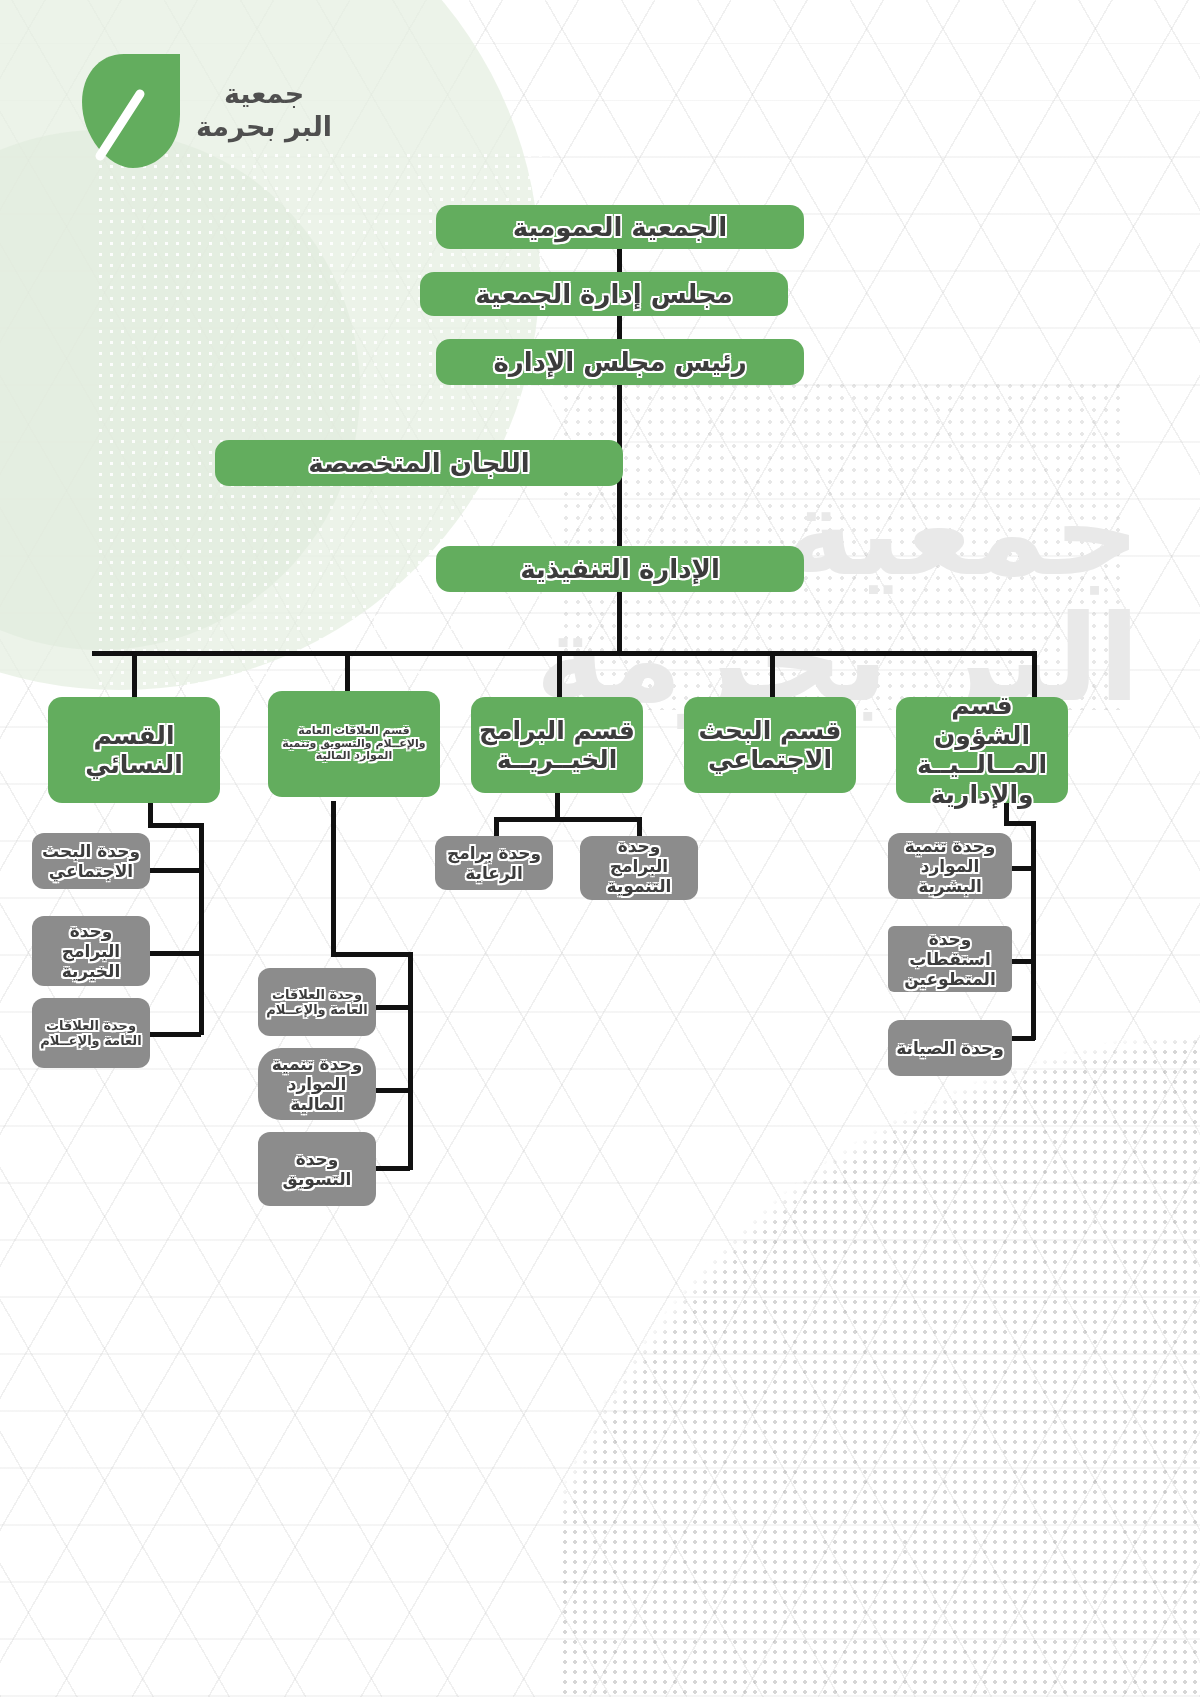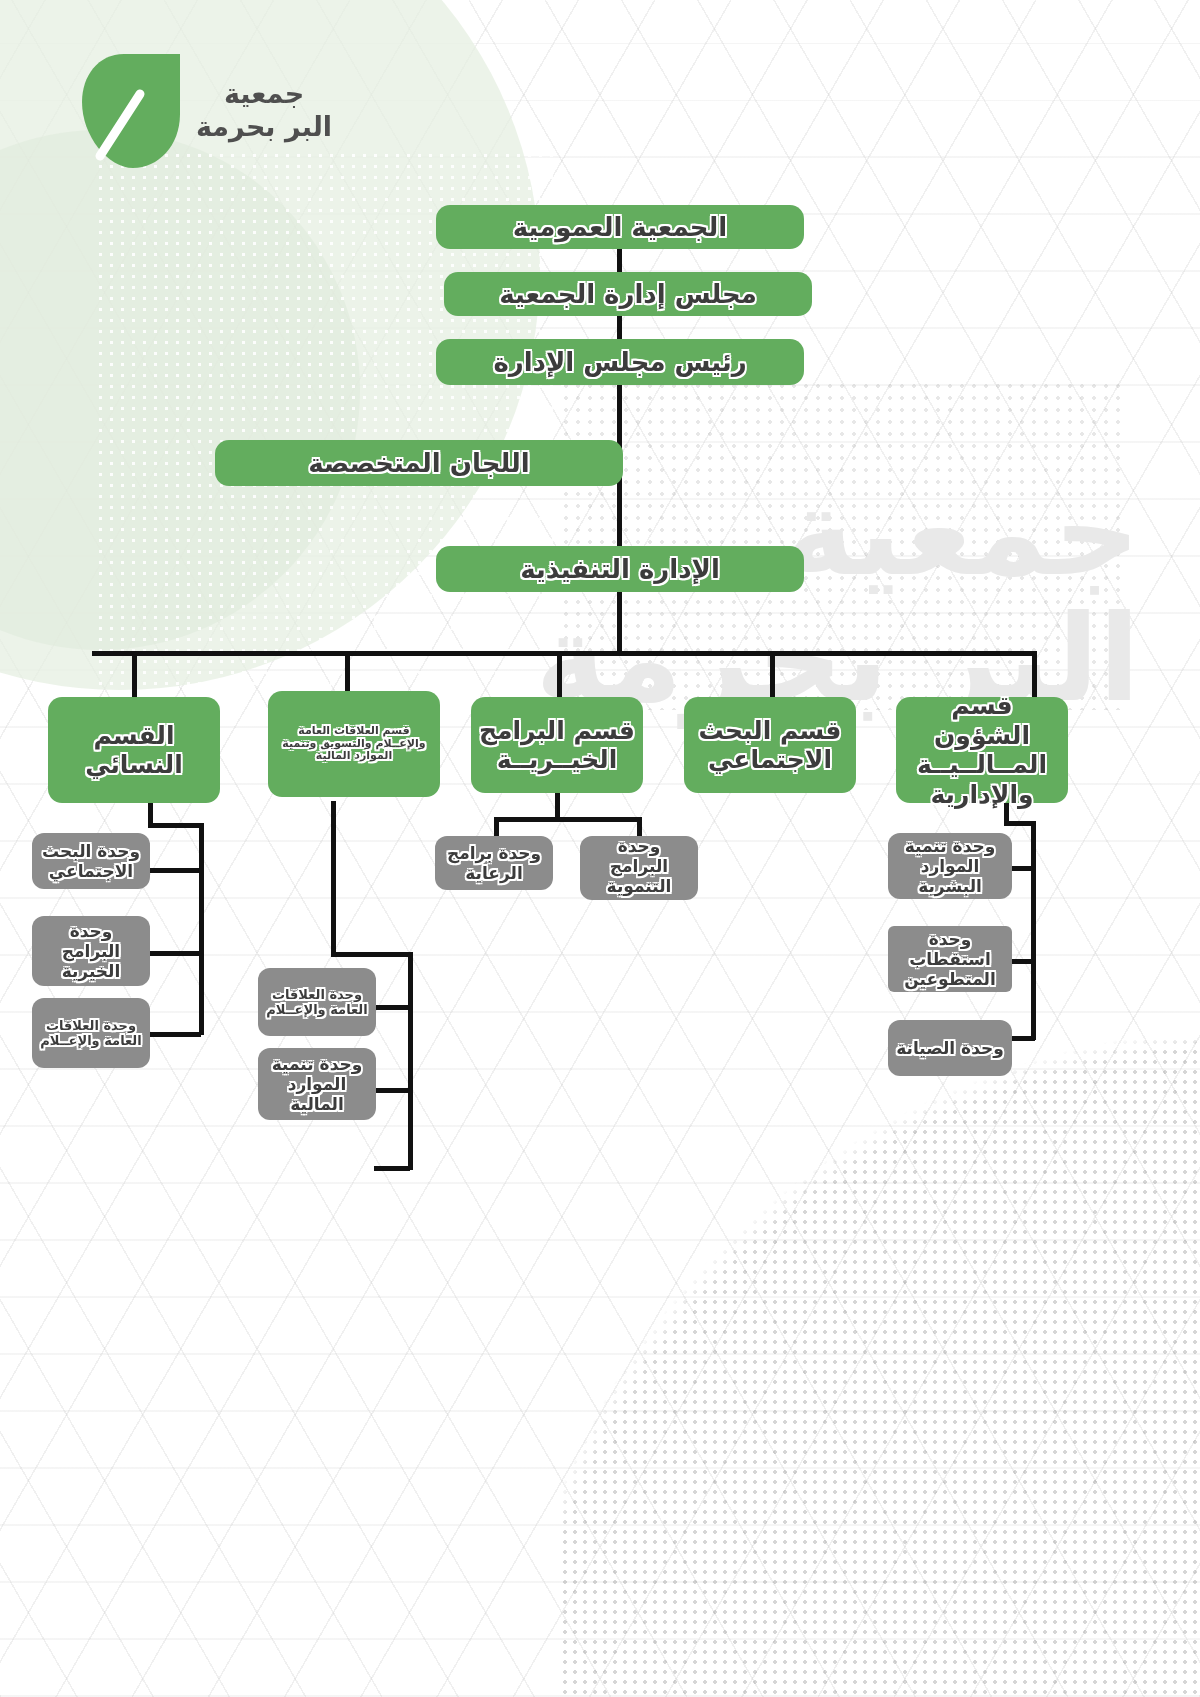--- a/index.html
+++ b/index.html
@@ -123,21 +123,21 @@
   </div>
 </div>
 
 <div class="chart">
 
   <div class="node green lvl1" style="left:436px;top:205px;width:368px;height:44px;">
     <span>الجمعية العمومية</span>
   </div>
   <div class="line vline" style="left:617px;top:249px;height:27px;"></div>
 
-  <div class="node green lvl1" style="left:444px;top:272px;width:368px;height:44px;">
+  <div class="node green lvl1" style="left:420px;top:272px;width:368px;height:44px;">
     <span>مجلس إدارة الجمعية</span>
   </div>
   <div class="line vline" style="left:617px;top:316px;height:27px;"></div>
 
   <div class="node green lvl1" style="left:436px;top:339px;width:368px;height:46px;">
     <span>رئيس مجلس الإدارة</span>
   </div>
 
   <div class="line vline" style="left:617px;top:385px;height:165px;"></div>
 
@@ -186,22 +186,25 @@
   <div class="line vline" style="left:331px;top:801px;height:155px;"></div>
   <div class="line hline" style="left:331px;top:952px;width:82px;"></div>
   <div class="line vline" style="left:408px;top:952px;height:218px;"></div>
   <div class="line hline" style="left:374px;top:1005px;width:36px;"></div>
   <div class="line hline" style="left:374px;top:1088px;width:36px;"></div>
   <div class="line hline" style="left:374px;top:1166px;width:36px;"></div>
 
   <div class="node grey unit-sm" style="left:258px;top:968px;width:118px;height:68px;">
     <span>وحدة العلاقات العامة والإعــلام</span>
   </div>
-  <div class="node grey unit" style="left:258px;top:1048px;width:118px;height:72px;">
+  <div class="node grey unit" style="left:258px;top:1048px;width:118px;height:72px;border-radius:23px;">
     <span>وحدة تنمية الموارد المالية</span>
+  </div>
+  <div class="node grey unit" style="left:258px;top:1132px;width:118px;height:74px;">
+    <span>وحدة التسويق</span>
   </div>
 
   <div class="node green dept" style="left:471px;top:697px;width:172px;height:96px;">
     <span>قسم البرامج الخيــريــة</span>
   </div>
   <div class="line vline" style="left:555px;top:793px;height:28px;"></div>
   <div class="line hline" style="left:494px;top:817px;width:148px;"></div>
   <div class="line vline" style="left:494px;top:817px;height:23px;"></div>
   <div class="line vline" style="left:637px;top:817px;height:23px;"></div>
 

